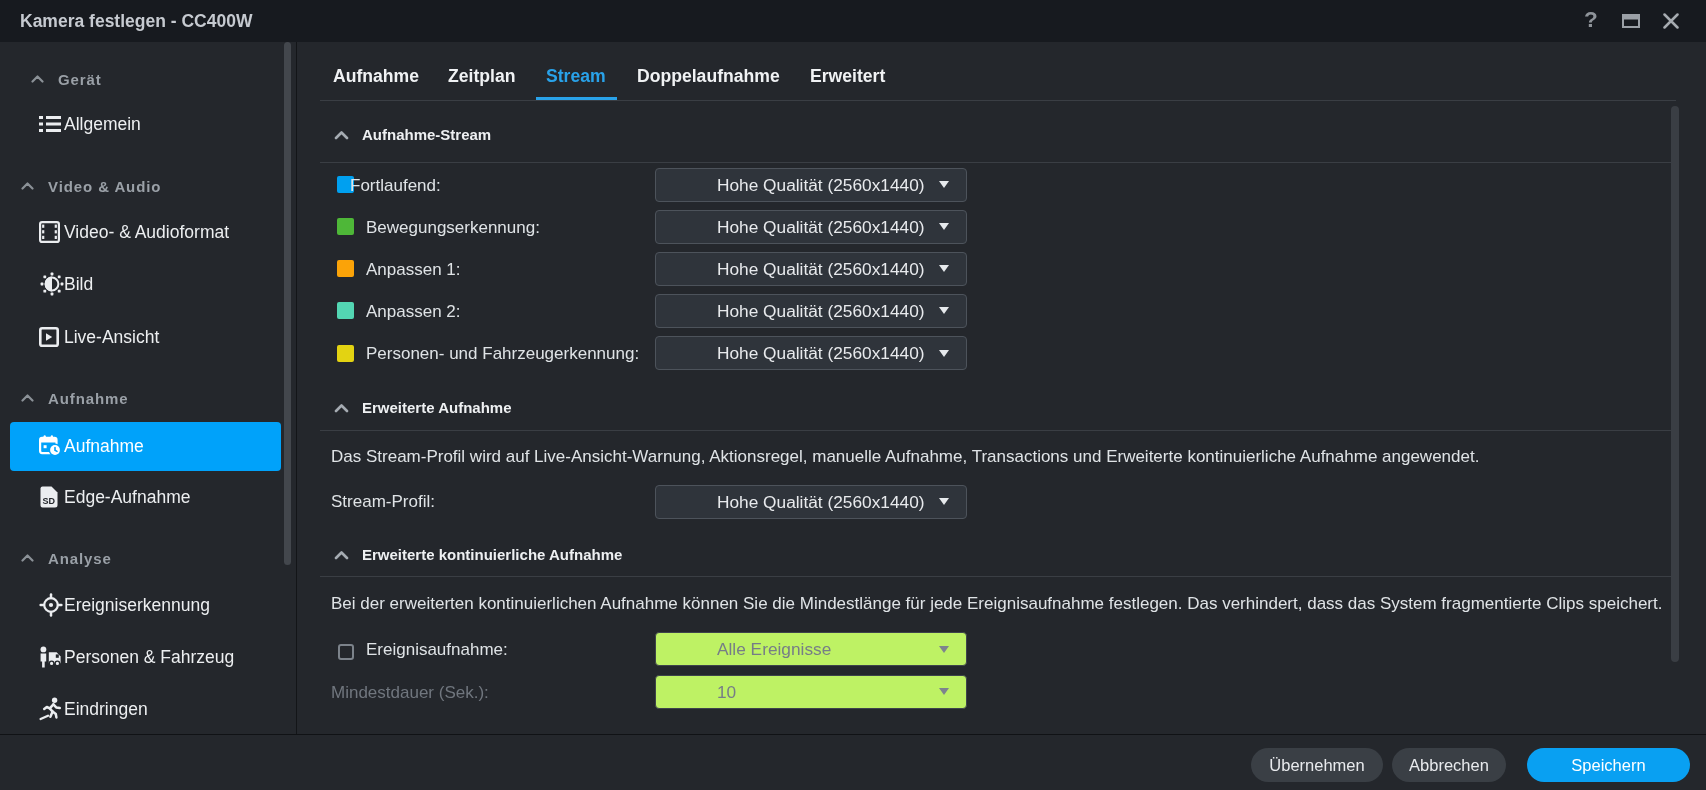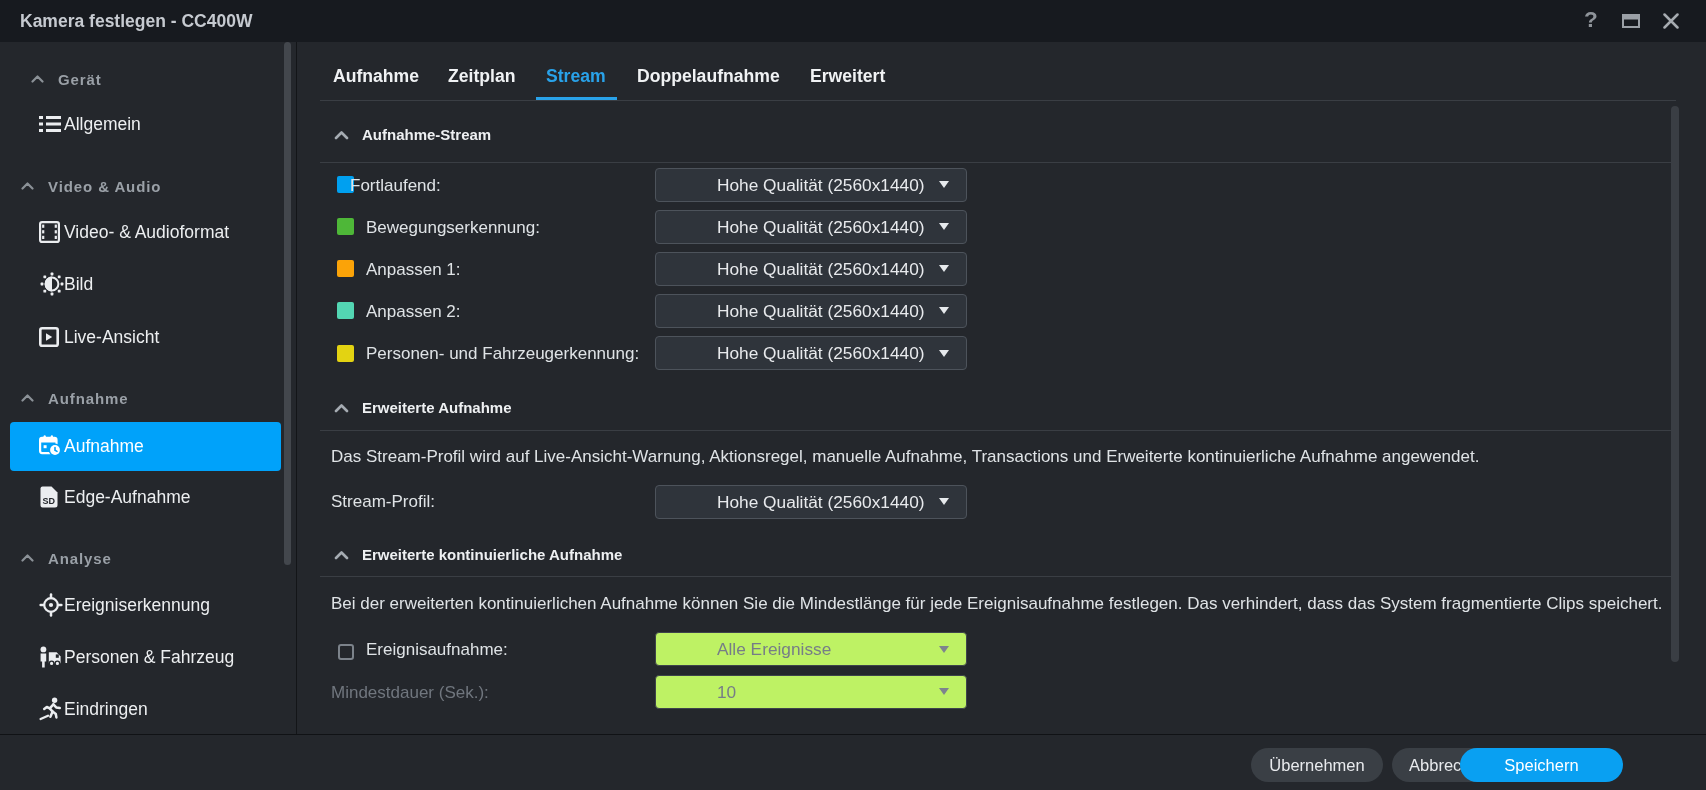--- a/index.html
+++ b/index.html
@@ -325,13 +325,13 @@
   <div class="dd dis" style="top:674.5px;">
     <span class="t">10</span>
     <span class="c"></span>
   </div>
 
   <div id="cthumb"></div>
 
   <div id="footer"></div>
   <div class="btn" style="left:1251px;width:132px;">Übernehmen</div>
   <div class="btn" style="left:1392px;width:114px;">Abbrechen</div>
-  <div class="btn blue" style="left:1460px;width:163px;">Speichern</div>
+  <div class="btn blue" style="left:1527px;width:163px;">Speichern</div>
 
 </body></html>

